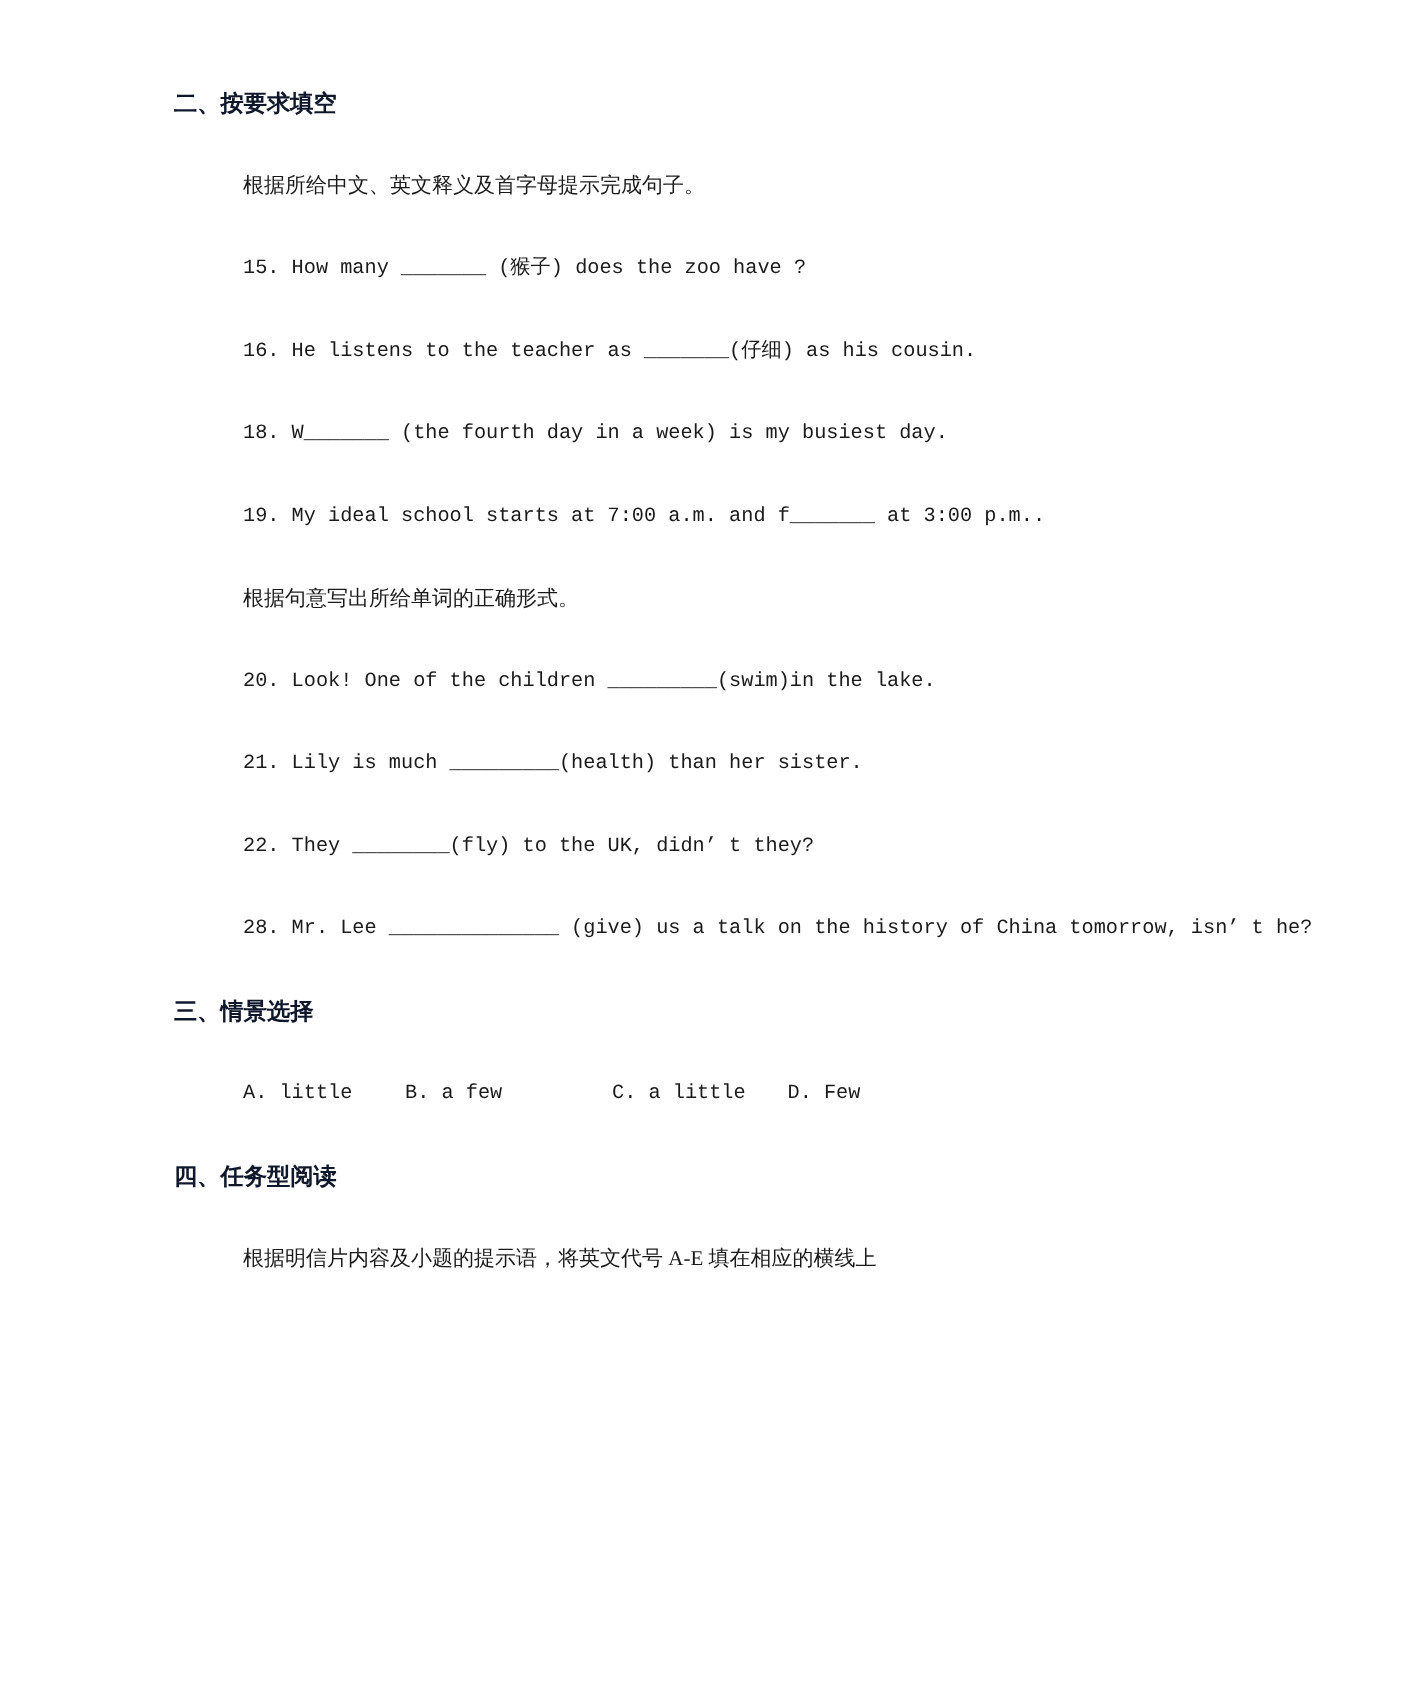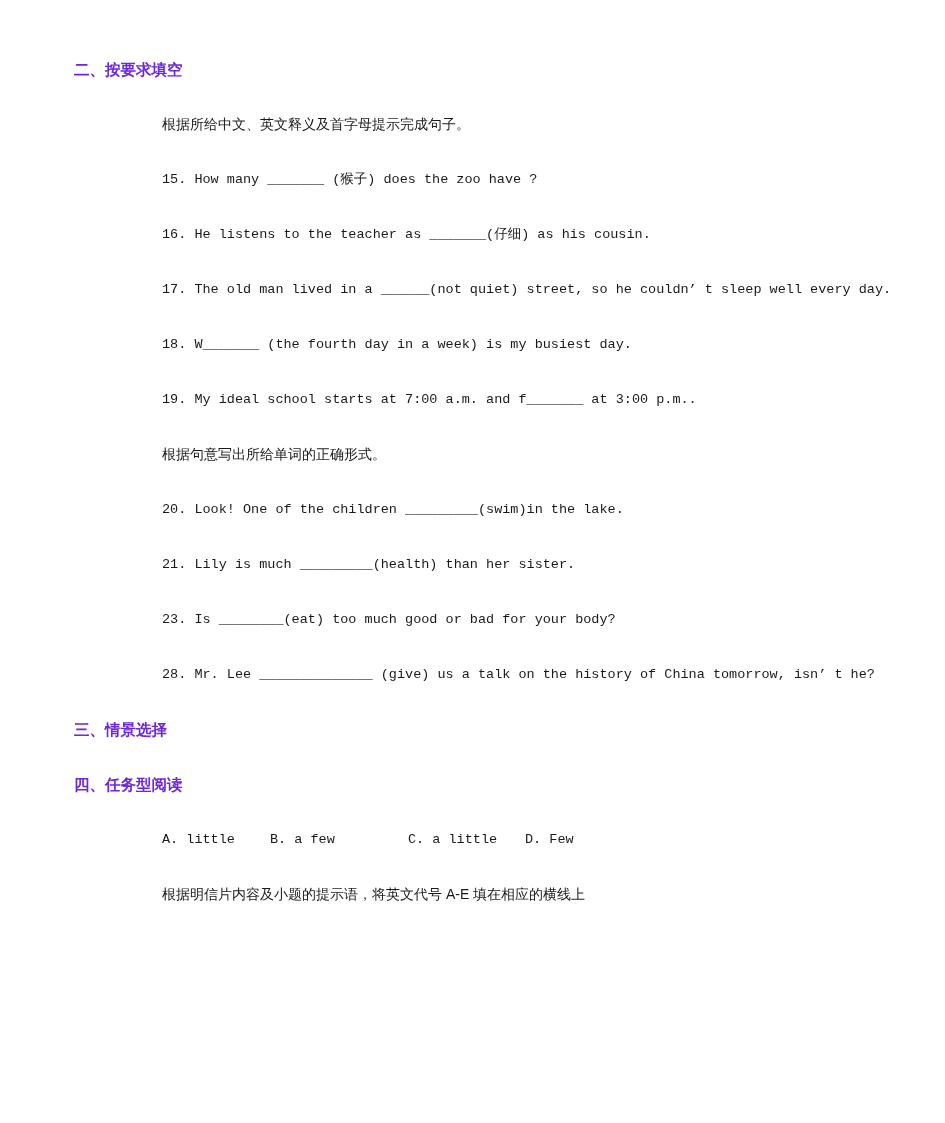--- a/index.html
+++ b/index.html
@@ -21,28 +21,28 @@
   }
   .line {
     height: 55px;
     line-height: 55px;
     padding-left: 162px;
     font-size: 13.5px;
     white-space: pre;
     color: #1a1a1a;
   }
   .heading {
-    padding-left: 74px;
+    padding-left: 116px;
     font-family: "Liberation Sans", "DejaVu Sans", sans-serif;
     font-size: 15.5px;
     font-weight: bold;
-    color: #6d28d9;
+    color: #0f172a;
   }
   .cn-instruction {
-    font-family: Liberation Sans, sans-serif;
+    font-family: Liberation Serif, serif;
     font-size: 14px;
     color: #1a1a1a;
   }
   .options-row {
     position: relative;
     padding-left: 0;
   }
   .options-row .opt {
     position: absolute;
     top: 0;
@@ -58,39 +58,38 @@
 
 <div class="page">
   <div class="doc">
 
     <div class="line heading">二、按要求填空</div>
 
     <div class="line cn-instruction">根据所给中文、英文释义及首字母提示完成句子。</div>
 
     <div class="line">15. How many _______ (猴子) does the zoo have ?</div>
     <div class="line">16. He listens to the teacher as _______(仔细) as his cousin.</div>
-    <div class="line">17. The old man lived in a ______(not quiet) street, so he couldn’ t sleep well every day.</div>
     <div class="line">18. W_______ (the fourth day in a week) is my busiest day.</div>
     <div class="line">19. My ideal school starts at 7:00 a.m. and f_______ at 3:00 p.m..</div>
 
     <div class="line cn-instruction">根据句意写出所给单词的正确形式。</div>
 
     <div class="line">20. Look! One of the children _________(swim)in the lake.</div>
     <div class="line">21. Lily is much _________(health) than her sister.</div>
-    <div class="line">23. Is ________(eat) too much good or bad for your body?</div>
+    <div class="line">22. They ________(fly) to the UK, didn’ t they?</div>
     <div class="line">28. Mr. Lee ______________ (give) us a talk on the history of China tomorrow, isn’ t he?</div>
 
     <div class="line heading">三、情景选择</div>
 
-
-    <div class="line heading">四、任务型阅读</div>
 
     <div class="line options-row">
       <span class="opt opt-a">A. little</span>
       <span class="opt opt-b">B. a few</span>
       <span class="opt opt-c">C. a little</span>
       <span class="opt opt-d">D. Few</span>
     </div>
 
+    <div class="line heading">四、任务型阅读</div>
+
     <div class="line cn-instruction">根据明信片内容及小题的提示语，将英文代号 A-E 填在相应的横线上</div>
 
   </div>
 </div>
 
 </body></html>

